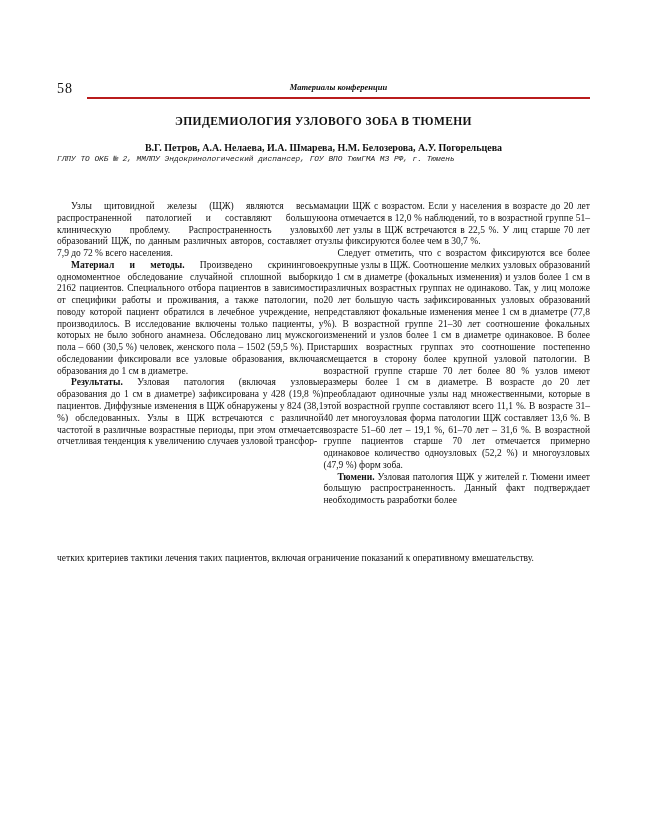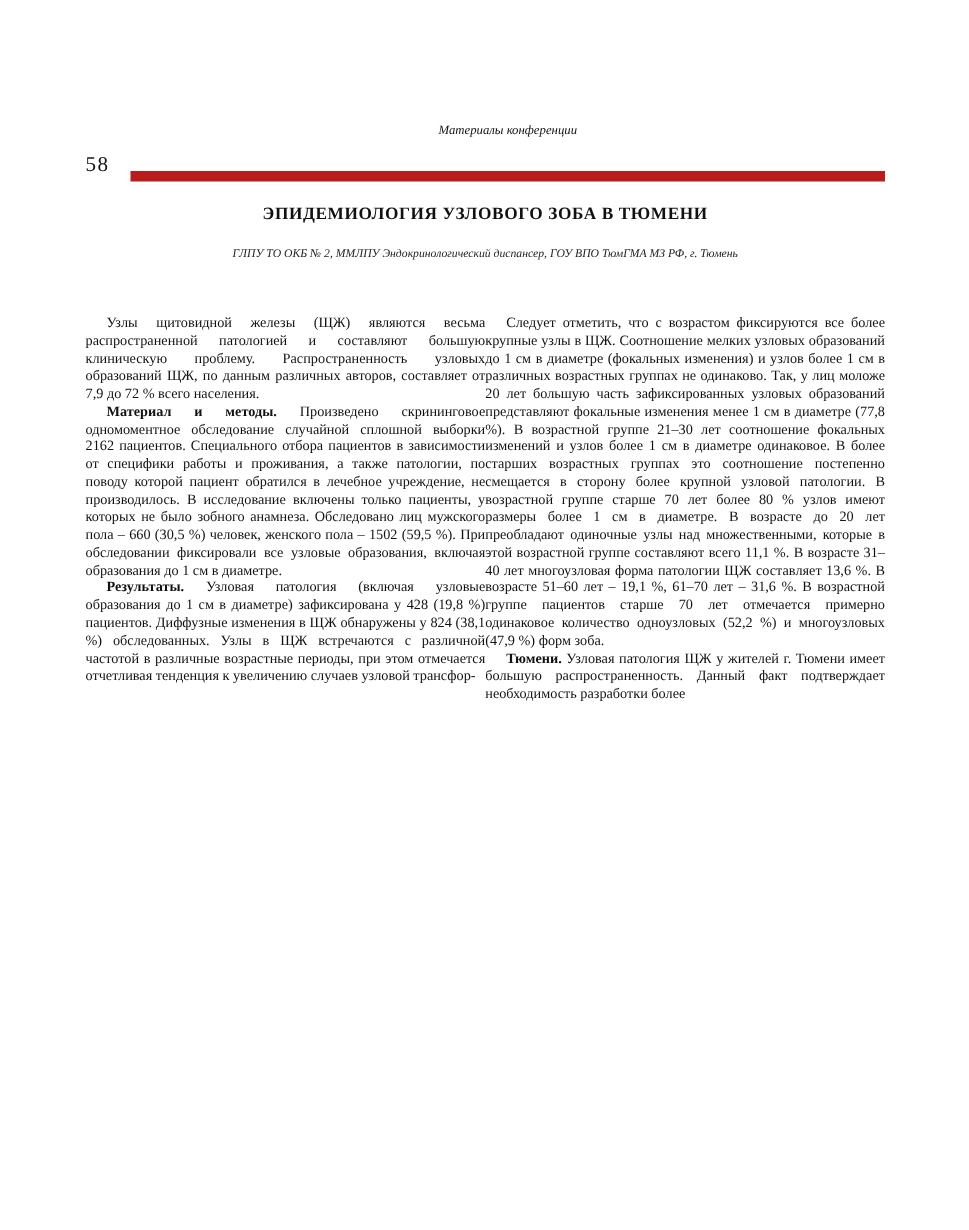--- a/index.html
+++ b/index.html
@@ -26,47 +26,49 @@
   .page-number {
     font-size: 14px;
     line-height: 1;
     padding-bottom: 3px;
     margin-right: 14px;
     letter-spacing: 1px;
   }
   .head-rule {
     flex: 1;
     text-align: center;
-    border-bottom: 7px solid #b91c1c;
-    padding-bottom: 20px;
+    border-bottom: 2px solid #b91c1c;
+    padding-bottom: 3px;
+    font-weight: bold;
   }
   .running-head {
     font-style: italic;
     font-size: 8.5px;
   }
   
   .title {
     margin: 16px 0 14px 0;
     text-align: center;
     font-size: 11.5px;
     font-weight: bold;
     letter-spacing: 0.4px;
   }
   .authors {
     margin-top: 15px;
     text-align: center;
     font-size: 10px;
     font-weight: bold;
   }
   .affiliation {
-    margin-top: 15px;
-    text-align: center;
+    margin-top: 2px;
+    text-align: left;
     font-style: italic;
     font-size: 7.8px;
     color: #222222;
+    font-family: Liberation Mono, monospace;
   }
   
   .columns {
     display: flex;
     gap: 0;
     margin-top: 38px;
   }
   .col {
     flex: 1;
     min-width: 0;
@@ -102,32 +104,35 @@
 
   <header class="running-header">
     <span class="page-number">58</span>
     <div class="head-rule">
       <span class="running-head">Материалы конференции</span>
     </div>
   </header>
 
   <h1 class="title">ЭПИДЕМИОЛОГИЯ УЗЛОВОГО ЗОБА В ТЮМЕНИ</h1>
 
+  <div class="authors">В.Г. Петров, А.А. Нелаева, И.А. Шмарева, Н.М. Белозерова, А.У. Погорельцева</div>
 
   <div class="affiliation">ГЛПУ ТО ОКБ № 2, ММЛПУ Эндокринологический диспансер, ГОУ ВПО ТюмГМА МЗ РФ, г. Тюмень</div>
 
   <div class="columns">
 
     <div class="col">
       <p class="par"><span>Узлы щитовидной железы (ЩЖ) являются весьма распространенной патологией и составляют большую клиническую проблему. Распространенность узловых образований ЩЖ, по данным различных авторов, составляет от 7,9 до 72 % всего населения.</span></p>
       <p class="par"><b class="lead">Материал и методы.</b><span>Произведено скрининговое одномоментное обследование случайной сплошной выборки 2162 пациентов. Специального отбора пациентов в зависимости от специфики работы и проживания, а также патологии, по поводу которой пациент обратился в лечебное учреждение, не производилось. В исследование включены только пациенты, у которых не было зобного анамнеза. Обследовано лиц мужского пола – 660 (30,5 %) человек, женского пола – 1502 (59,5 %). При обследовании фиксировали все узловые образования, включая образования до 1 см в диаметре.</span></p>
       <p class="par"><b class="lead">Результаты.</b><span>Узловая патология (включая узловые образования до 1 см в диаметре) зафиксирована у 428 (19,8 %) пациентов. Диффузные изменения в ЩЖ обнаружены у 824 (38,1 %) обследованных. Узлы в ЩЖ встречаются с различной частотой в различные возрастные периоды, при этом отмечается отчетливая тенденция к увеличению случаев узловой трансфор-</span></p>
     </div>
 
     <div class="col">
+      <p class="par cont"><span>мации ЩЖ с возрастом. Если у населения в возрасте до 20 лет она отмечается в 12,0 % наблюдений, то в возрастной группе 51–60 лет узлы в ЩЖ встречаются в 22,5 %. У лиц старше 70 лет узлы фиксируются более чем в 30,7 %.</span></p>
       <p class="par"><span>Следует отметить, что с возрастом фиксируются все более крупные узлы в ЩЖ. Соотношение мелких узловых образований до 1 см в диаметре (фокальных изменения) и узлов более 1 см в различных возрастных группах не одинаково. Так, у лиц моложе 20 лет большую часть зафиксированных узловых образований представляют фокальные изменения менее 1 см в диаметре (77,8 %). В возрастной группе 21–30 лет соотношение фокальных изменений и узлов более 1 см в диаметре одинаковое. В более старших возрастных группах это соотношение постепенно смещается в сторону более крупной узловой патологии. В возрастной группе старше 70 лет более 80 % узлов имеют размеры более 1 см в диаметре. В возрасте до 20 лет преобладают одиночные узлы над множественными, которые в этой возрастной группе составляют всего 11,1 %. В возрасте 31–40 лет многоузловая форма патологии ЩЖ составляет 13,6 %. В возрасте 51–60 лет – 19,1 %, 61–70 лет – 31,6 %. В возрастной группе пациентов старше 70 лет отмечается примерно одинаковое количество одноузловых (52,2 %) и многоузловых (47,9 %) форм зоба.</span></p>
       <p class="par"><b class="lead">Тюмени.</b><span>Узловая патология ЩЖ у жителей г. Тюмени имеет большую распространенность. Данный факт подтверждает необходимость разработки более</span></p>
     </div>
 
   </div>
 
+  <p class="footer-par">четких критериев тактики лечения таких пациентов, включая ограничение показаний к оперативному вмешательству.</p>
 
 </div>
 
 </body></html>

